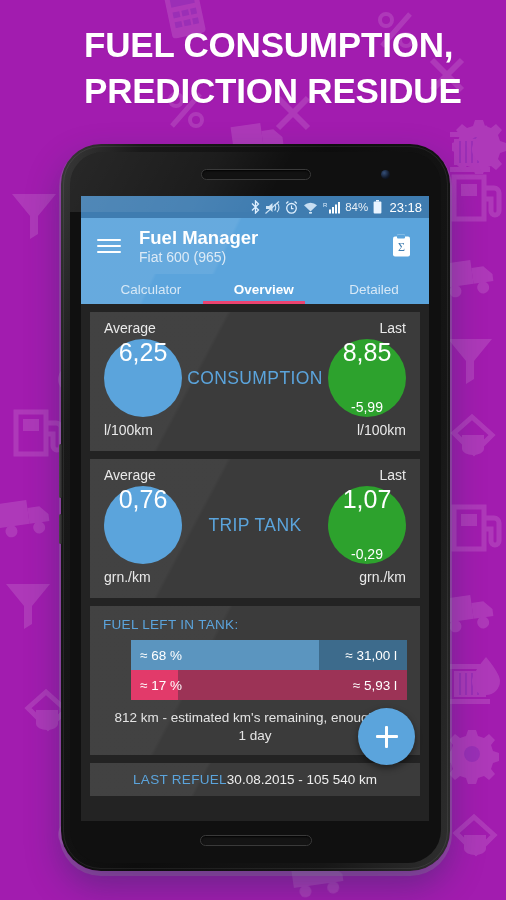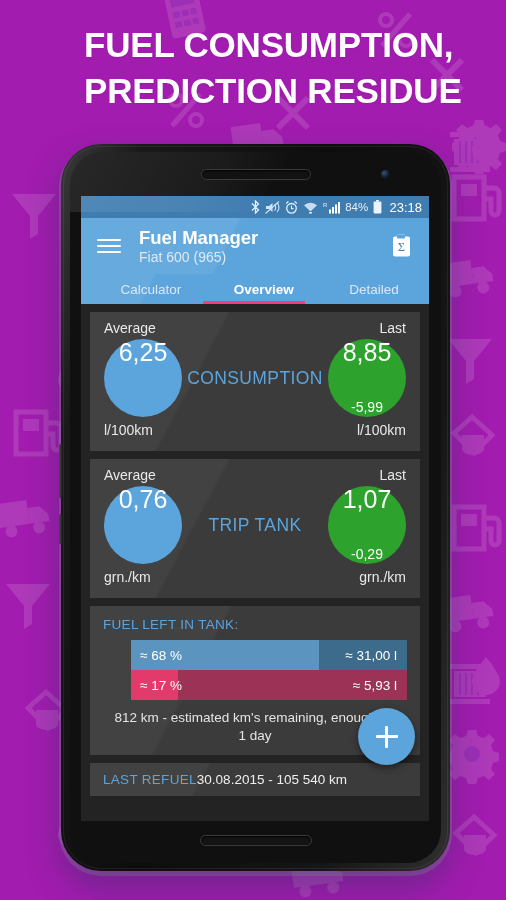--- a/index.html
+++ b/index.html
@@ -232,21 +232,21 @@
   .tank-note {
     color:#e4e4e4; font-size:13.5px; line-height:18px;
     text-align:center;
     margin-top:9px;
     padding:0 6px;
   }
 
   
   .refuel-card {
     padding:9px 13px;
-    display:flex; justify-content:flex-start; align-items:center;
+    display:flex; justify-content:center; align-items:center;
   }
   .refuel-label { color:#5ba4dc; font-size:13.5px; letter-spacing:0.3px; }
   .refuel-value { color:#eeeeee; font-size:13.5px; }
 
   
   .fab {
     position:absolute;
     right:14px; bottom:56px;
     width:57px; height:57px; border-radius:50%;
     background:#5ba4dc;

